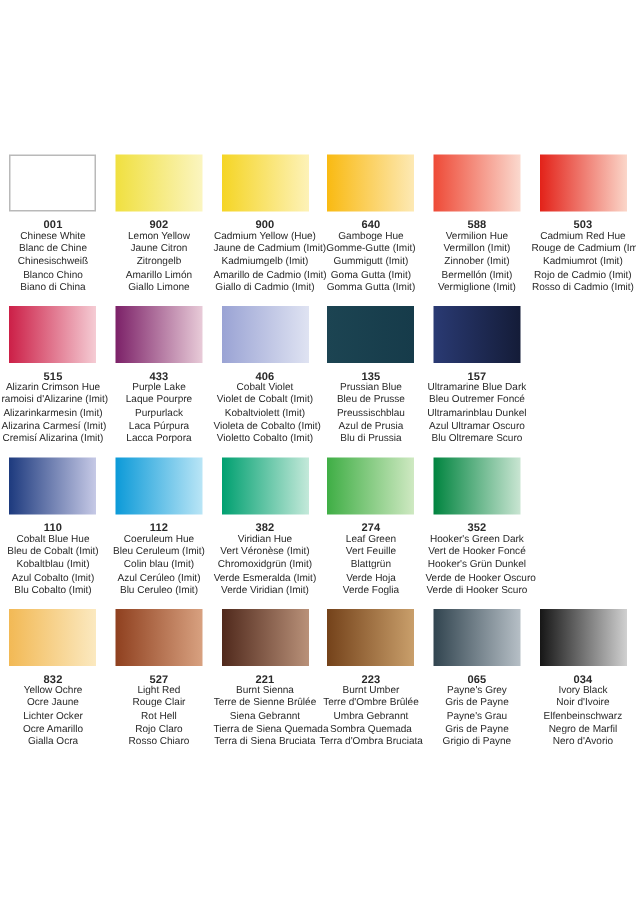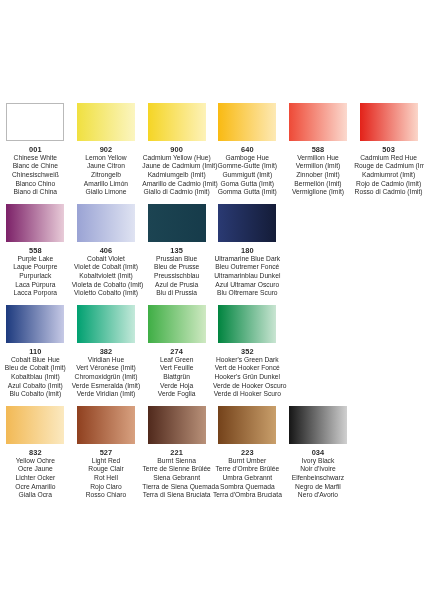--- a/index.html
+++ b/index.html
@@ -127,22 +127,33 @@
           <div>Rouge de Cadmium (Imit)</div>
           <div>Kadmiumrot (Imit)</div>
           <div>Rojo de Cadmio (Imit)</div>
           <div>Rosso di Cadmio (Imit)</div>
         </div>
       </div>
     </div>
     <div class="row-spacer"></div>
     <div class="row">
       <div class="cell">
+        <div class="swatch" style="background: linear-gradient(to right, rgb(204, 31, 71) 0%, rgb(245, 204, 212) 100%);"></div>
+        <div class="code">515</div>
+        <div class="names">
+          <div>Alizarin Crimson Hue</div>
+          <div>ramoisi d'Alizarine (Imit)</div>
+          <div>Alizarinkarmesin (Imit)</div>
+          <div>Alizarina Carmesí (Imit)</div>
+          <div>Cremisí Alizarina (Imit)</div>
+        </div>
+      </div>
+      <div class="cell">
         <div class="swatch" style="background: linear-gradient(to right, rgb(124, 33, 104) 0%, rgb(232, 203, 216) 100%);"></div>
-        <div class="code">558</div>
+        <div class="code">433</div>
         <div class="names">
           <div>Purple Lake</div>
           <div>Laque Pourpre</div>
           <div>Purpurlack</div>
           <div>Laca Púrpura</div>
           <div>Lacca Porpora</div>
         </div>
       </div>
       <div class="cell">
         <div class="swatch" style="background: linear-gradient(to right, rgb(154, 163, 212) 0%, rgb(223, 227, 242) 100%);"></div>
@@ -161,21 +172,21 @@
         <div class="names">
           <div>Prussian Blue</div>
           <div>Bleu de Prusse</div>
           <div>Preussischblau</div>
           <div>Azul de Prusia</div>
           <div>Blu di Prussia</div>
         </div>
       </div>
       <div class="cell">
         <div class="swatch" style="background: linear-gradient(to right, rgb(42, 58, 115) 0%, rgb(20, 28, 56) 100%);"></div>
-        <div class="code">180</div>
+        <div class="code">157</div>
         <div class="names">
           <div>Ultramarine Blue Dark</div>
           <div>Bleu Outremer Foncé</div>
           <div>Ultramarinblau Dunkel</div>
           <div>Azul Ultramar Oscuro</div>
           <div>Blu Oltremare Scuro</div>
         </div>
       </div>
     </div>
     <div class="row-spacer"></div>
@@ -185,20 +196,31 @@
         <div class="code">110</div>
         <div class="names">
           <div>Cobalt Blue Hue</div>
           <div>Bleu de Cobalt (Imit)</div>
           <div>Kobaltblau (Imit)</div>
           <div>Azul Cobalto (Imit)</div>
           <div>Blu Cobalto (Imit)</div>
         </div>
       </div>
       <div class="cell">
+        <div class="swatch" style="background: linear-gradient(to right, rgb(12, 154, 216) 0%, rgb(185, 229, 246) 100%);"></div>
+        <div class="code">112</div>
+        <div class="names">
+          <div>Coeruleum Hue</div>
+          <div>Bleu Ceruleum (Imit)</div>
+          <div>Colin blau (Imit)</div>
+          <div>Azul Cerúleo (Imit)</div>
+          <div>Blu Ceruleo (Imit)</div>
+        </div>
+      </div>
+      <div class="cell">
         <div class="swatch" style="background: linear-gradient(to right, rgb(0, 160, 112) 0%, rgb(196, 233, 218) 100%);"></div>
         <div class="code">382</div>
         <div class="names">
           <div>Viridian Hue</div>
           <div>Vert Véronèse (Imit)</div>
           <div>Chromoxidgrün (Imit)</div>
           <div>Verde Esmeralda (Imit)</div>
           <div>Verde Viridian (Imit)</div>
         </div>
       </div>
@@ -265,20 +287,31 @@
         <div class="code">223</div>
         <div class="names">
           <div>Burnt Umber</div>
           <div>Terre d'Ombre Brûlée</div>
           <div>Umbra Gebrannt</div>
           <div>Sombra Quemada</div>
           <div>Terra d'Ombra Bruciata</div>
         </div>
       </div>
       <div class="cell">
+        <div class="swatch" style="background: linear-gradient(to right, rgb(49, 68, 79) 0%, rgb(182, 191, 198) 100%);"></div>
+        <div class="code">065</div>
+        <div class="names">
+          <div>Payne's Grey</div>
+          <div>Gris de Payne</div>
+          <div>Payne's Grau</div>
+          <div>Gris de Payne</div>
+          <div>Grigio di Payne</div>
+        </div>
+      </div>
+      <div class="cell">
         <div class="swatch" style="background: linear-gradient(to right, rgb(22, 22, 22) 0%, rgb(208, 208, 208) 100%);"></div>
         <div class="code">034</div>
         <div class="names">
           <div>Ivory Black</div>
           <div>Noir d'Ivoire</div>
           <div>Elfenbeinschwarz</div>
           <div>Negro de Marfil</div>
           <div>Nero d'Avorio</div>
         </div>
       </div>

